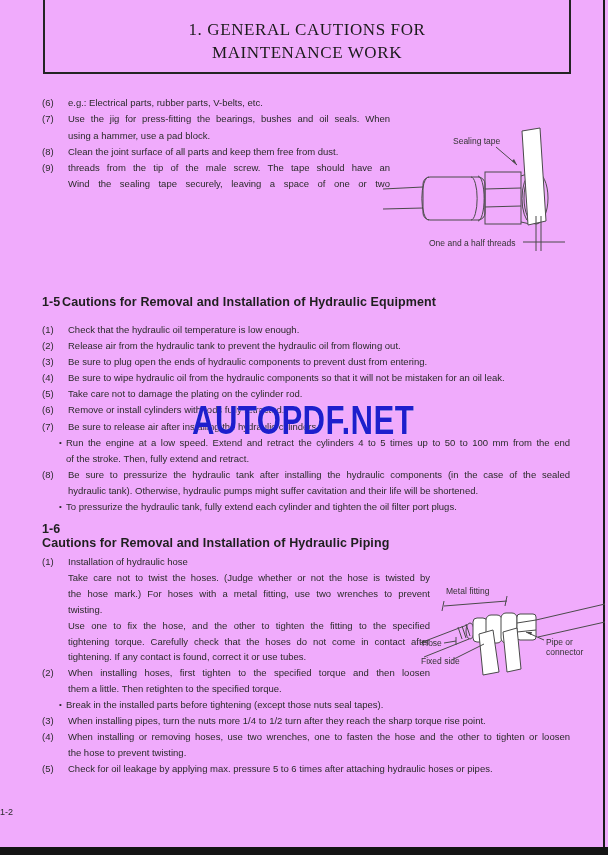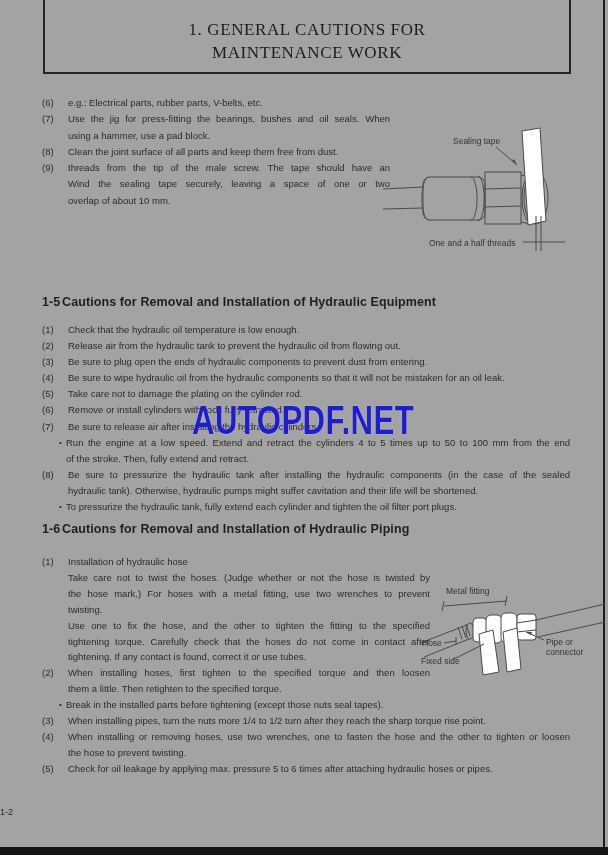--- a/index.html
+++ b/index.html
@@ -1,17 +1,17 @@
 <!DOCTYPE html>
 <html><head>
 <meta charset="utf-8">
 <style>
   html,body{margin:0;padding:0;background:#fff;}
   .page{
-    position:relative;width:608px;height:855px;background:#a3a3a3;overflow:hidden;
+    position:relative;width:608px;height:855px;background:#f0abfc;overflow:hidden;
     font-family:"Liberation Sans",sans-serif;color:#2b2b2b;font-size:9.5px;
   }
   
   .scan-edge{position:absolute;left:603px;top:0;width:2px;height:855px;background:#1c1c1c;}
   
   .bottom-bar{position:absolute;left:0;bottom:0;width:608px;height:8px;background:#141414;}
 
   
   .title-box{
     position:absolute;left:43px;top:-4px;width:528px;height:78px;box-sizing:border-box;
@@ -30,21 +30,21 @@
 
   .intro-list{position:absolute;left:42px;top:95px;width:440px;line-height:16.3px;}
   .intro-list .w322{width:322px;flex:none;}
 
   .sec-heading{
     position:absolute;left:42px;display:flex;
     font-size:12.5px;font-weight:bold;color:#1f1f1f;letter-spacing:0.1px;
   }
   .sec-heading .hnum{width:20px;flex:none;}
   .h15{top:295px;}
-  .h16{top:522px;}
+  .h16{top:522px;flex-direction:column;}
 
   .list15{position:absolute;left:42px;top:322px;width:528px;line-height:16.1px;}
   .list16{position:absolute;left:42px;top:554px;width:528px;line-height:15.9px;}
   .list16 .txt-narrow{width:362px;flex:none;}
 
   .figure{position:absolute;}
   .fig1{left:383px;top:110px;}
   .fig2{left:420px;top:562px;margin-top:20px;}
   .figure svg{display:block;}
   .figure text{font-family:"Liberation Sans",sans-serif;font-size:8.5px;fill:#333;}
@@ -87,21 +87,20 @@
       <span class="num">(8)</span>
       <div class="txt">
         <div class="ln">Clean the joint surface of all parts and keep them free from dust.</div>
       </div>
     </div>
     <div class="li">
       <span class="num">(9)</span>
       <div class="txt w322">
         <div class="ln jl">threads from the tip of the male screw. The tape should have an</div>
         <div class="ln jl">Wind the sealing tape securely, leaving a space of one or two</div>
-        <div class="ln">overlap of about 10 mm.</div>
       </div>
     </div>
   </div>
 
   <div class="figure fig1">
     <svg width="218" height="148" viewBox="0 0 218 148">
       <g stroke="#4a4a4a" stroke-width="1" fill="none">
 
         <path d="M0,79 L40,77"></path>
           <path d="M0,99 L40,98"></path>

